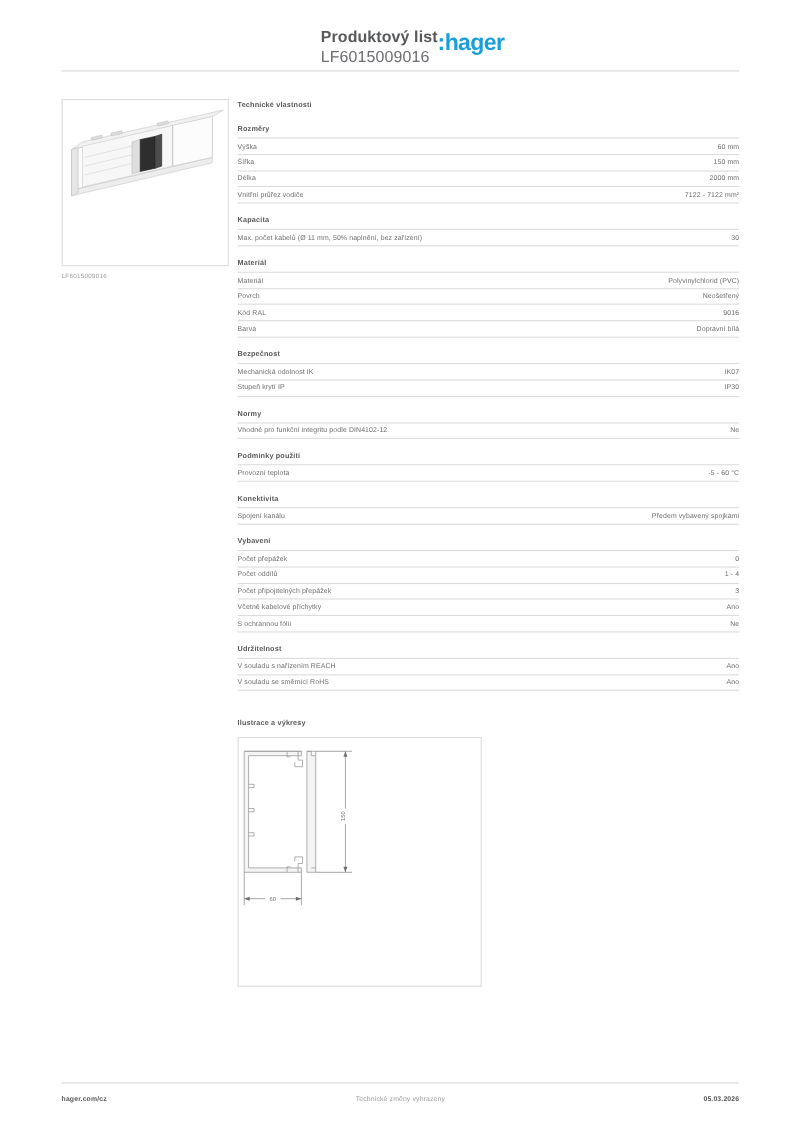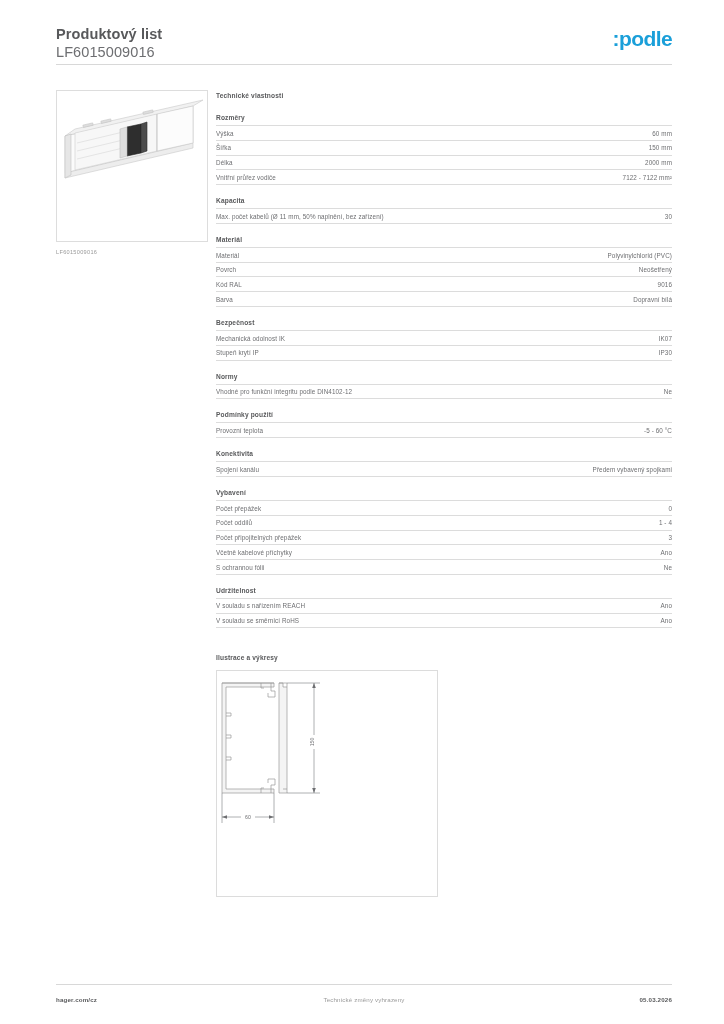--- a/index.html
+++ b/index.html
@@ -16,27 +16,27 @@
   .page {
     position: relative;
     width: 724px;
     height: 1024px;
     background: #ffffff;
   }
 
   
   .header {
     position: absolute;
-    left: 56px;
+    left: 67px;
     top: 26px;
     width: 616px;
     height: 40px;
     display: flex;
     align-items: flex-start;
-    justify-content: space-between;
+    justify-content: center;
   }
   .title-block { display: flex; flex-direction: column; }
   .doc-title {
     font-size: 14.5px;
     font-weight: bold;
     color: #58595b;
     letter-spacing: 0.1px;
     line-height: 17px;
   }
   .doc-ref {
@@ -172,21 +172,21 @@
 </head>
 <body>
 
 <div class="page">
 
   <div class="header">
     <div class="title-block">
       <div class="doc-title">Produktový list</div>
       <div class="doc-ref">LF6015009016</div>
     </div>
-    <div class="logo">:podle</div>
+    <div class="logo">:hager</div>
   </div>
   <div class="header-rule"></div>
 
   <div class="product-figure">
     <div class="product-image-box">
       <svg width="150" height="150" viewBox="0 0 150 150">
 
         <g stroke="#b9b9b9" stroke-width="0.6" fill="none">
 
           <polygon points="8,45 136,15 136,52 8,82" fill="#fbfbfb" stroke="#c2c2c2"></polygon>

